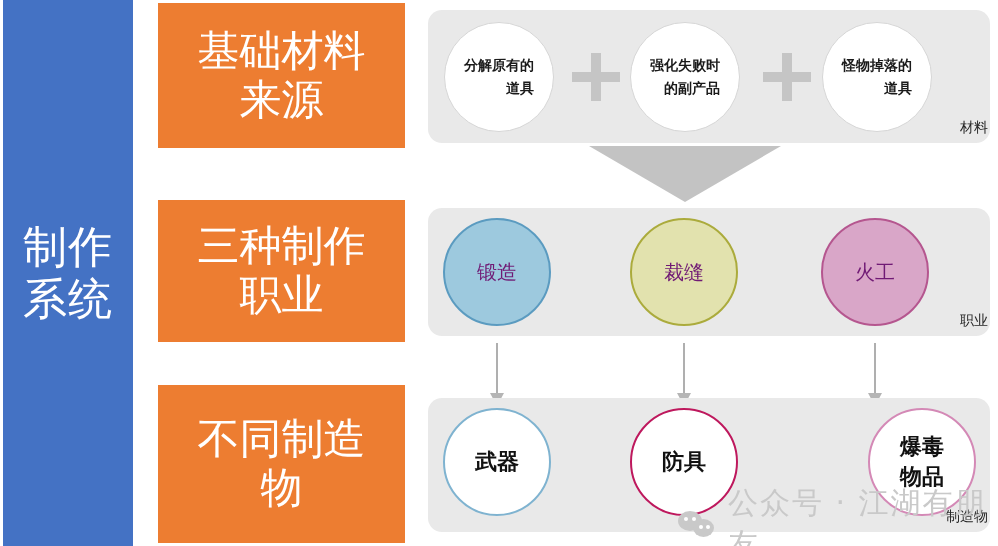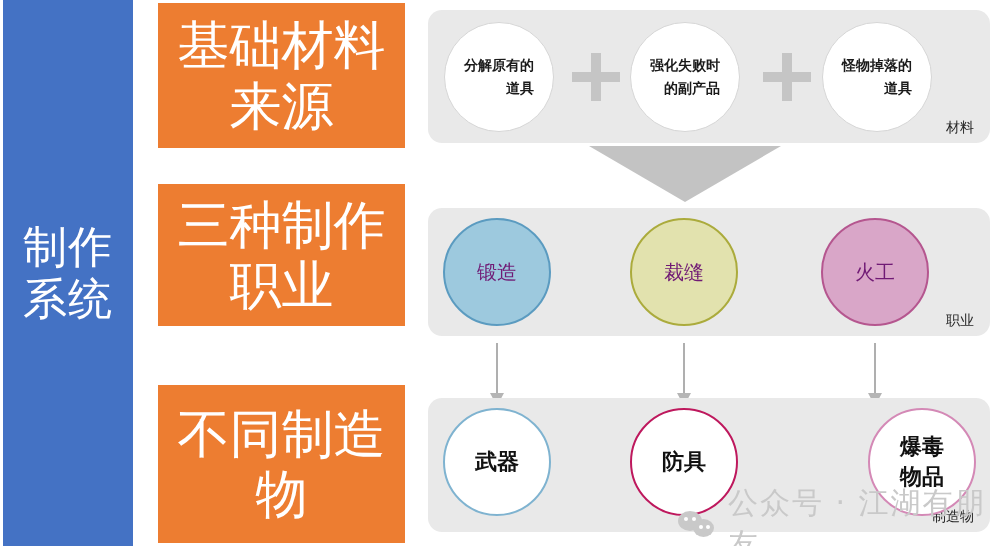--- a/index.html
+++ b/index.html
@@ -39,43 +39,43 @@
   .stage-label {
     position: absolute;
     left: 158px;
     width: 247px;
     background: #ED7D31;
     color: #ffffff;
     display: flex;
     align-items: center;
     justify-content: center;
     text-align: center;
-    font-size: 52px;
+    font-size: 42px;
     line-height: 1.16;
     box-sizing: border-box;
   }
   .stage-label .lines { white-space: pre-line; }
   #stage-label-0 { top: 3px;   height: 145px; }
-  #stage-label-1 { top: 184px; height: 142px; }
+  #stage-label-1 { top: 200px; height: 142px; }
   #stage-label-2 { top: 385px; height: 158px; }
 
   
   .panel {
     position: absolute;
     background: #E9E9E9;
     border-radius: 14px;
     box-sizing: border-box;
   }
   #panel-materials  { left: 428px; top: 10px;  width: 562px; height: 133px; }
   #panel-jobs       { left: 428px; top: 208px; width: 562px; height: 128px; }
   #panel-products   { left: 428px; top: 398px; width: 562px; height: 134px; }
 
   .panel-caption {
     position: absolute;
-    right: 16px;
+    right: 2px;
     bottom: 6px;
     font-size: 14px;
     color: #262626;
     font-family: "DejaVu Sans", sans-serif;
   }
 
   
   .node {
     position: absolute;
     border-radius: 50%;

